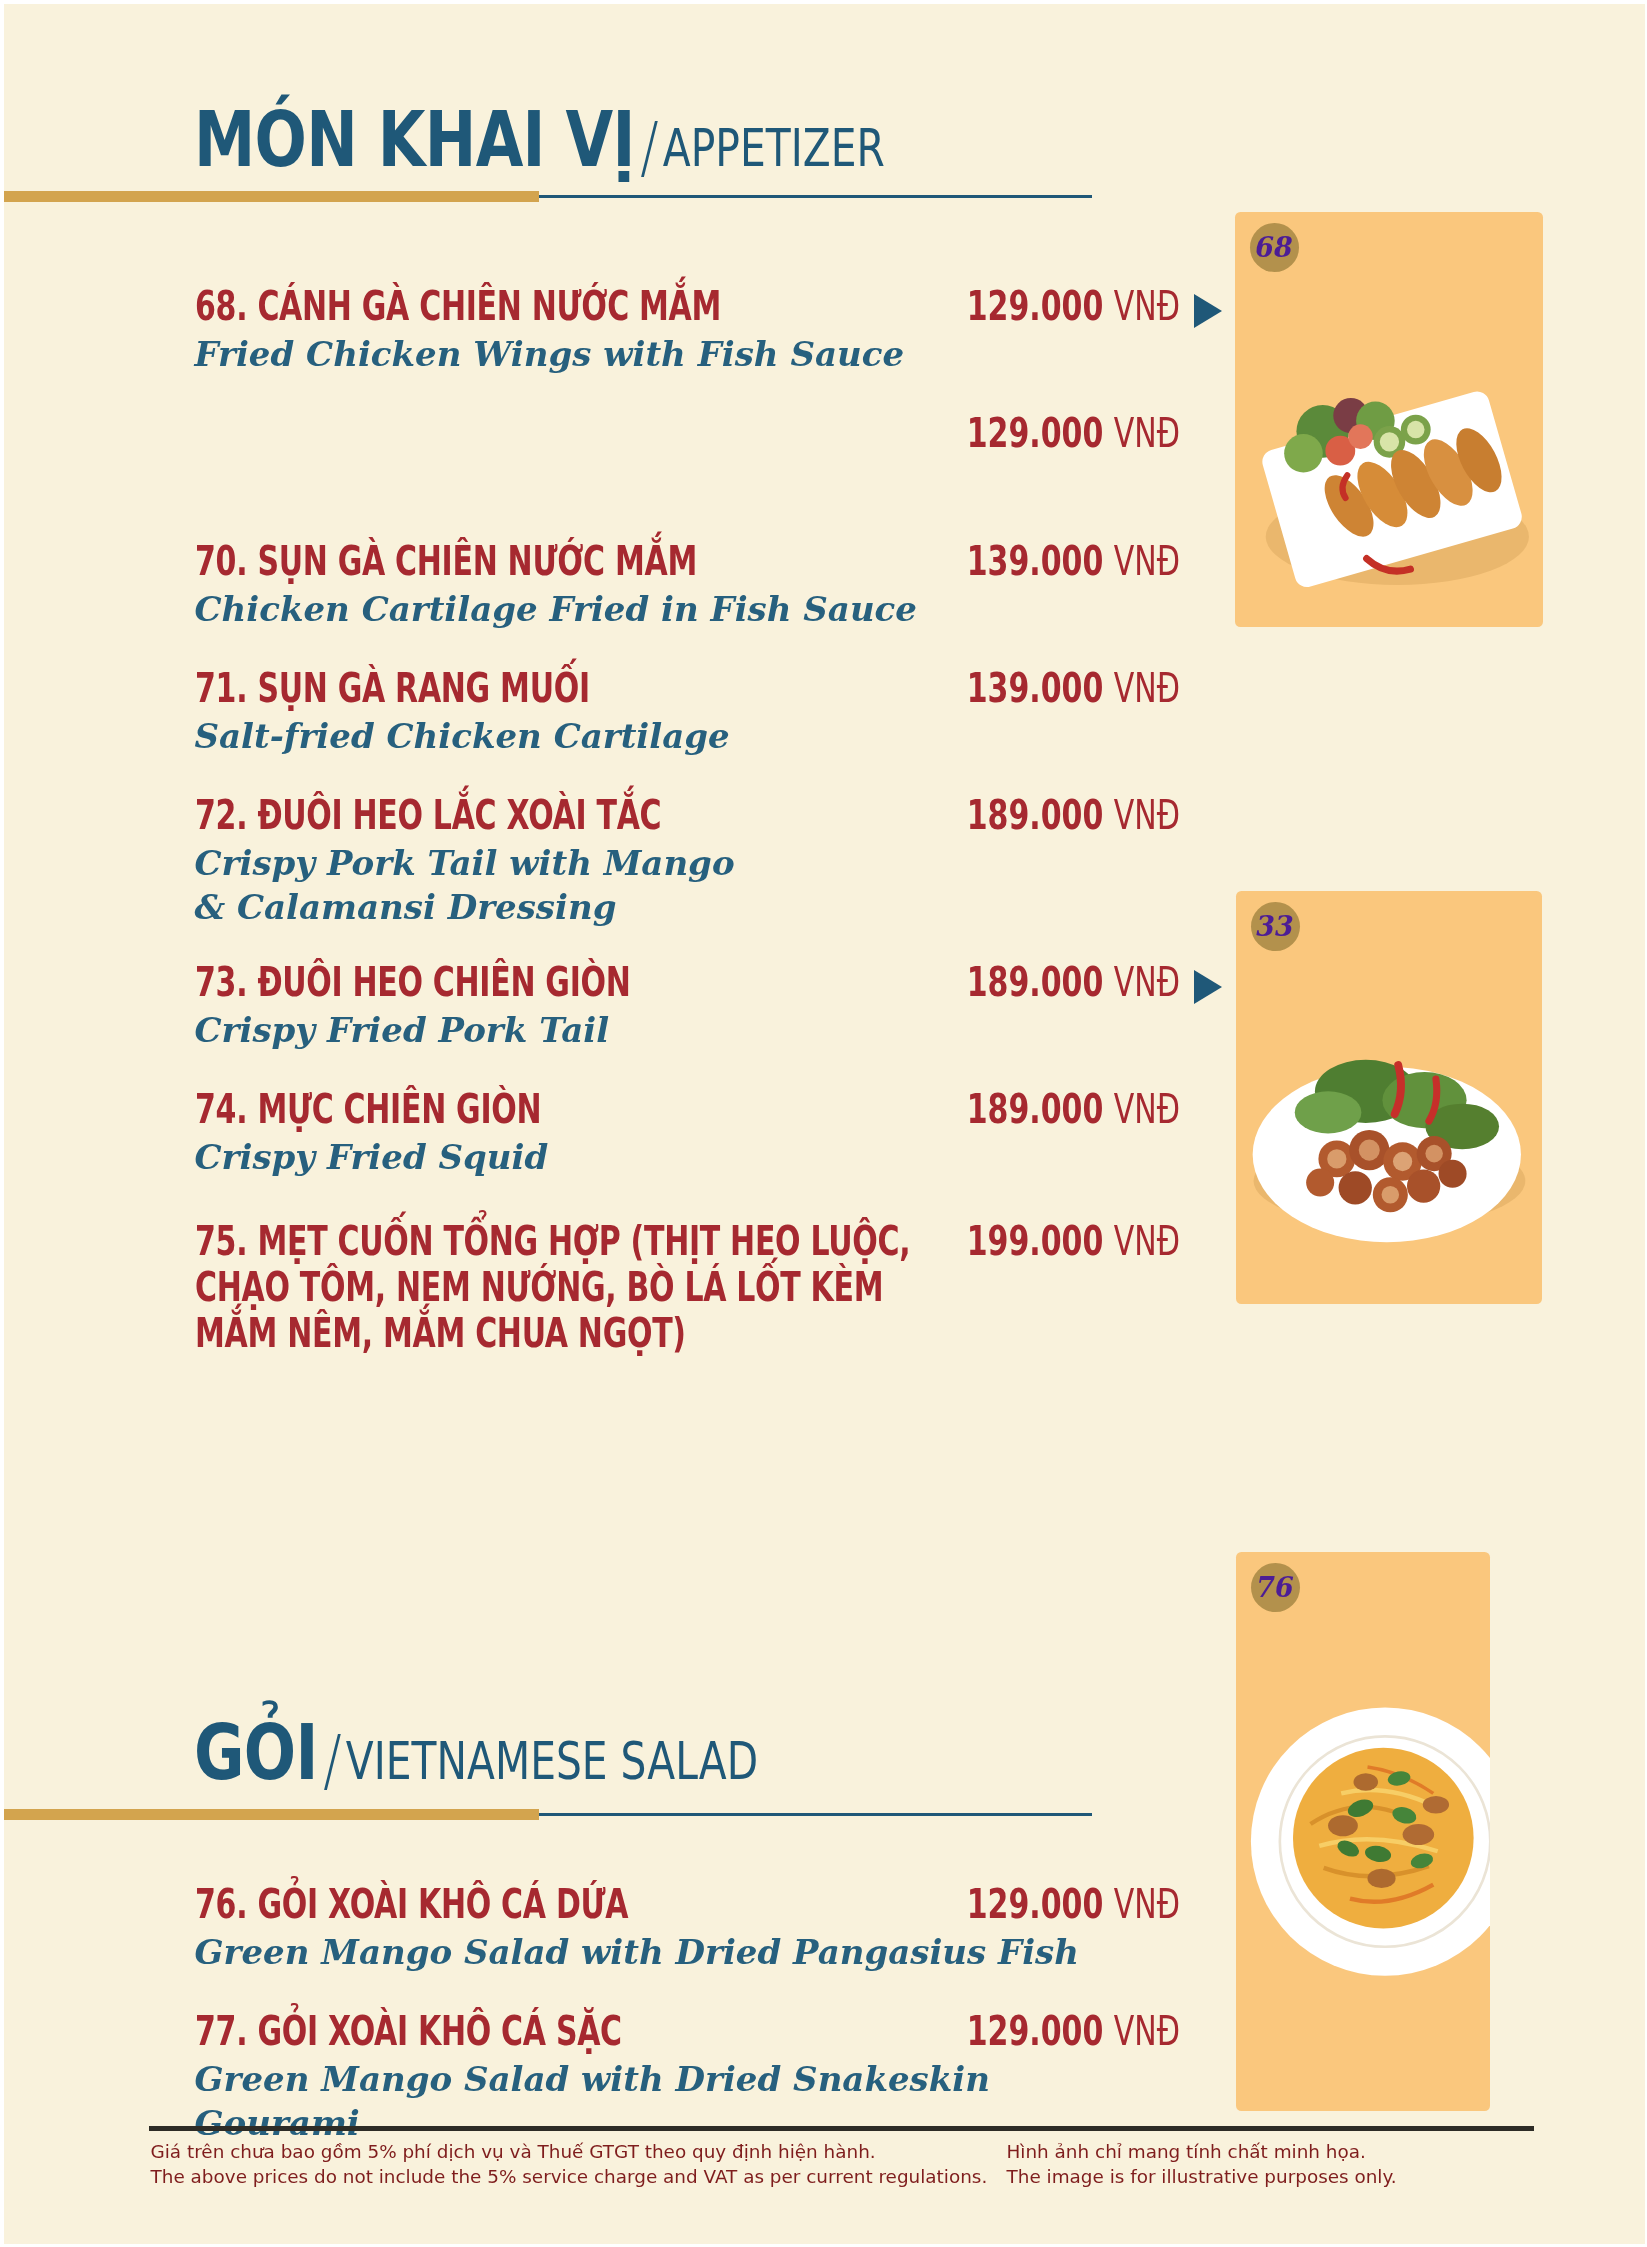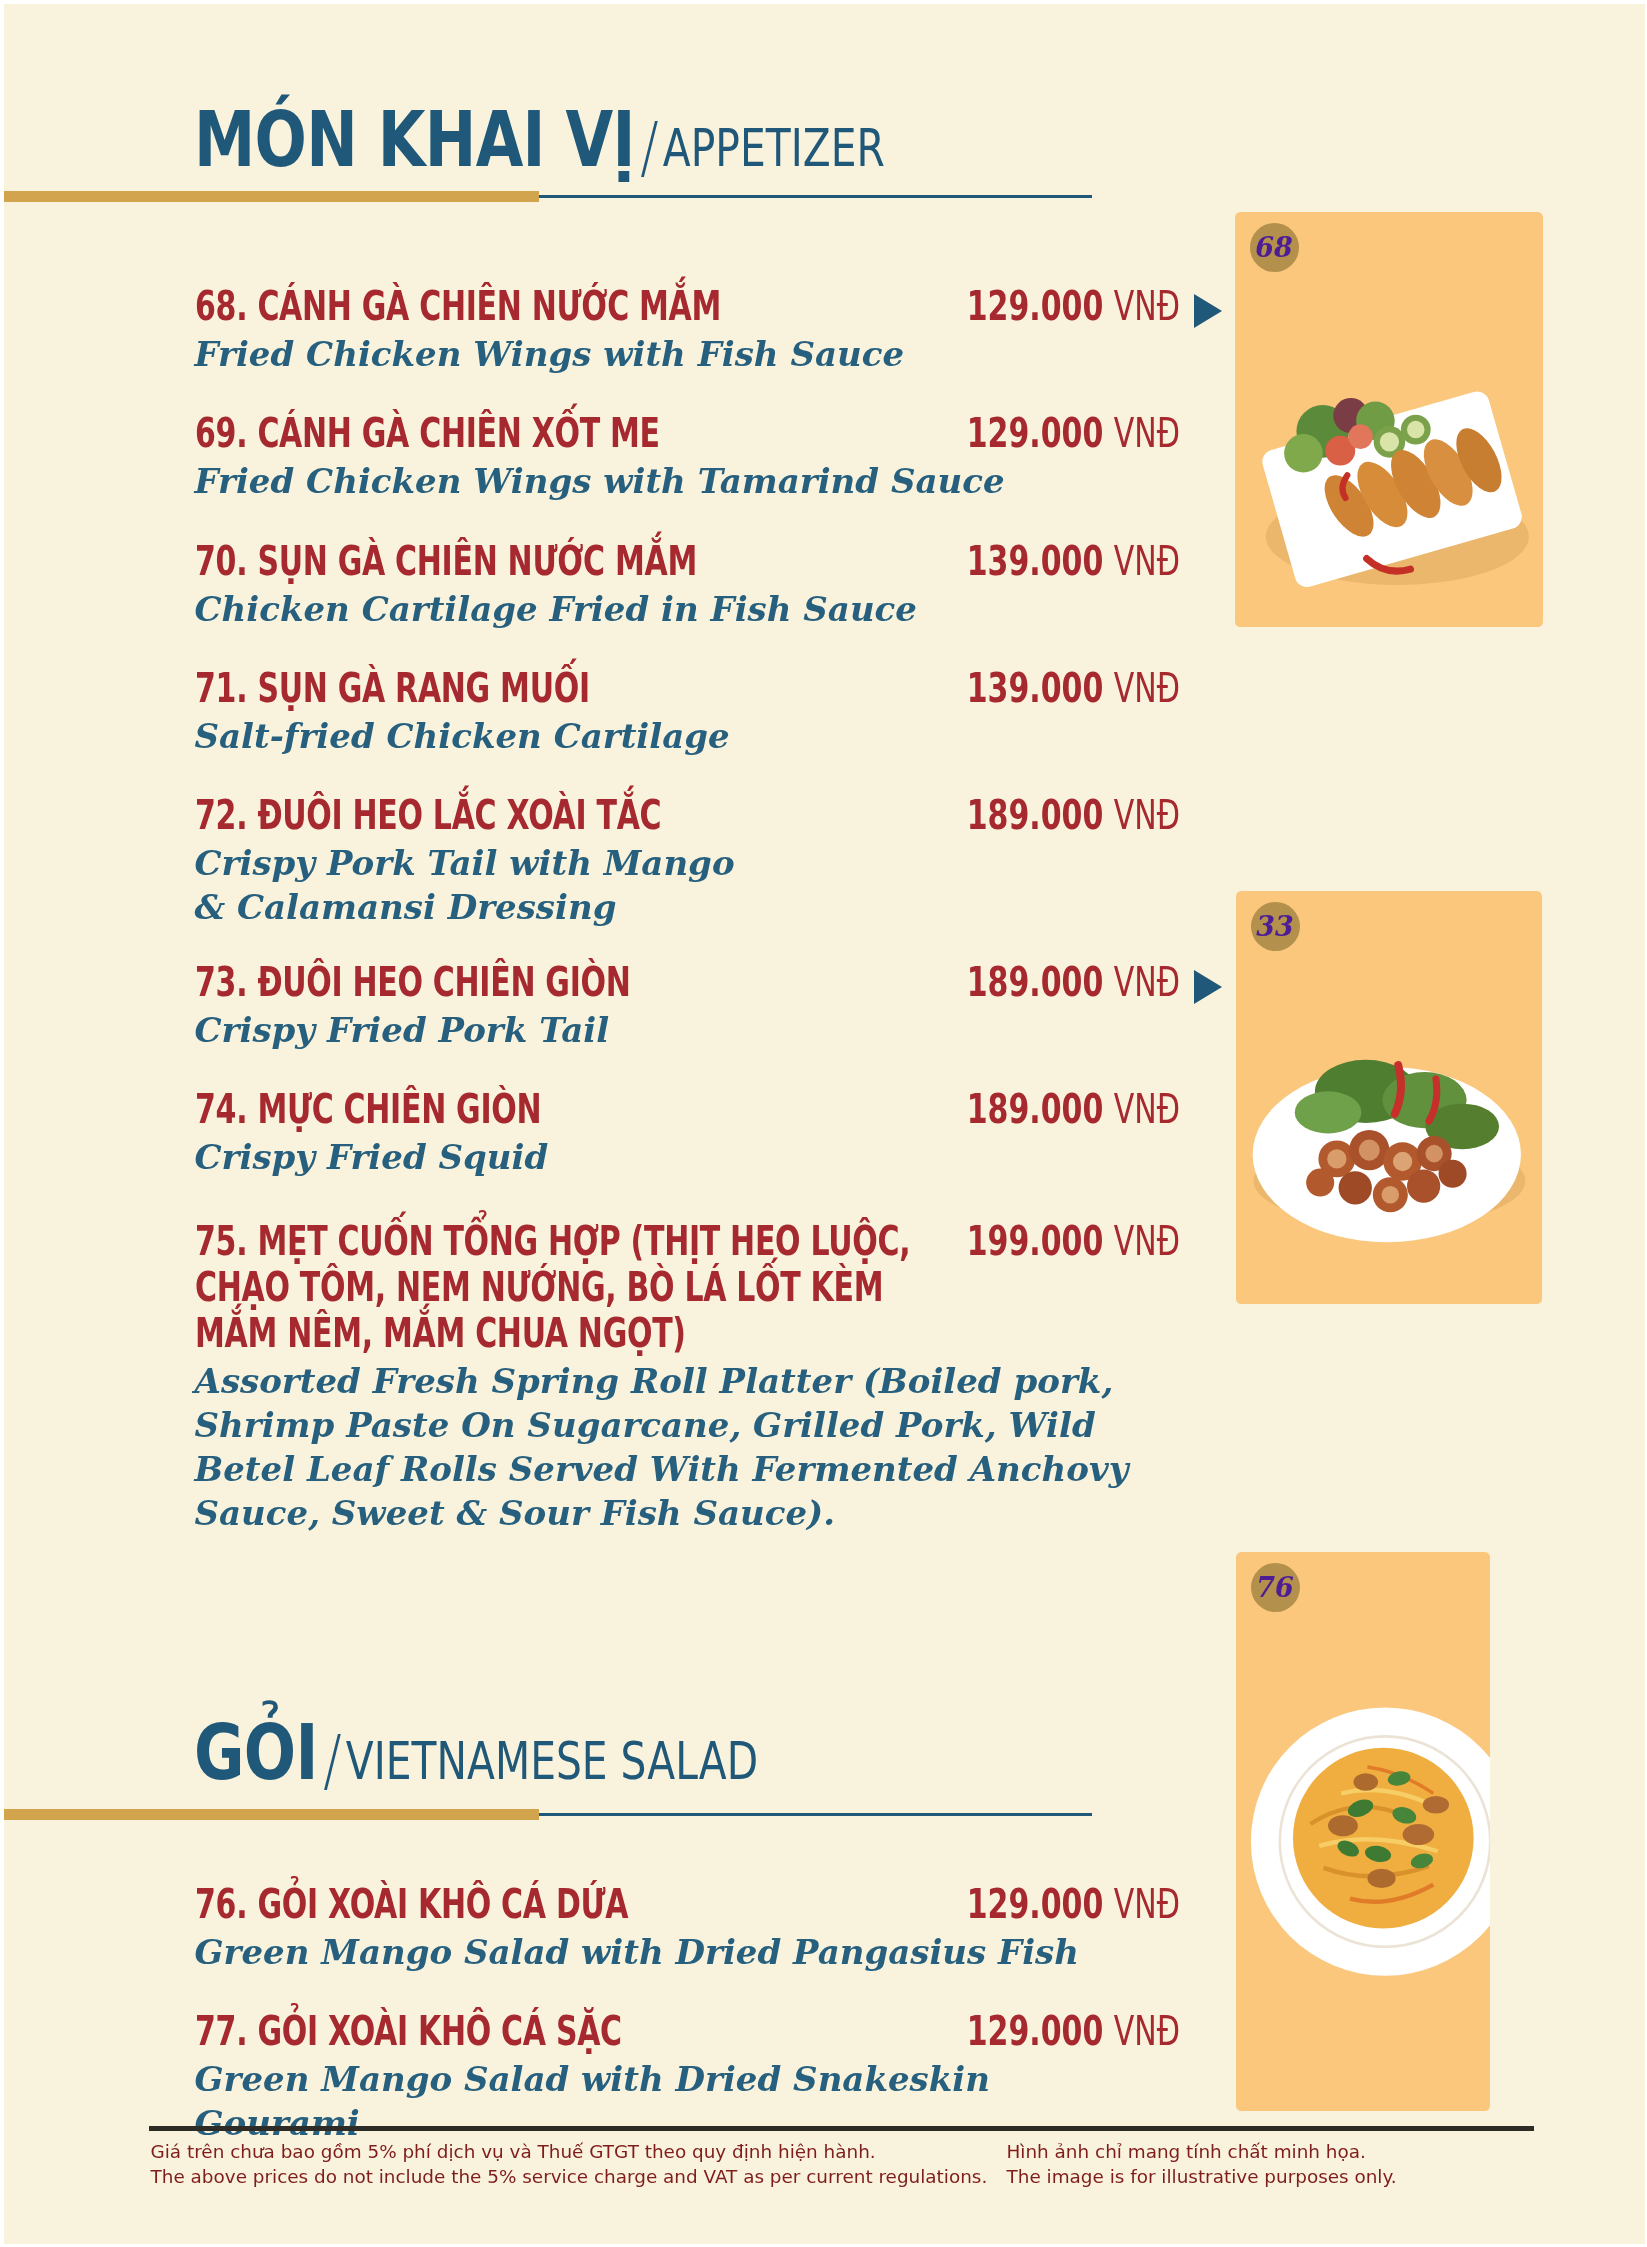--- a/index.html
+++ b/index.html
@@ -79,24 +79,20 @@
   <div class="rule-gold" id="rule1g"></div>
   <div class="rule-teal" id="rule1t"></div>
 
   <div class="item" id="i68">
     <div class="vn">68. CÁNH GÀ CHIÊN NƯỚC MẮM</div>
     <div class="en">Fried Chicken Wings with Fish Sauce</div>
   </div>
   <div class="price" id="p68"><span>129.000</span> <span class="cur">VNĐ</span></div>
   <div class="arrow" id="arr68"></div>
 
-  <div class="item" id="i69">
-    <div class="vn">69. CÁNH GÀ CHIÊN XỐT ME</div>
-    <div class="en">Fried Chicken Wings with Tamarind Sauce</div>
-  </div>
   <div class="price" id="p69"><span>129.000</span> <span class="cur">VNĐ</span></div>
 
   <div class="item" id="i70">
     <div class="vn">70. SỤN GÀ CHIÊN NƯỚC MẮM</div>
     <div class="en">Chicken Cartilage Fried in Fish Sauce</div>
   </div>
   <div class="price" id="p70"><span>139.000</span> <span class="cur">VNĐ</span></div>
 
   <div class="item" id="i71">
     <div class="vn">71. SỤN GÀ RANG MUỐI</div>
@@ -121,24 +117,20 @@
   <div class="item" id="i74">
     <div class="vn">74. MỰC CHIÊN GIÒN</div>
     <div class="en">Crispy Fried Squid</div>
   </div>
   <div class="price" id="p74"><span>189.000</span> <span class="cur">VNĐ</span></div>
 
   <div class="item" id="i75">
     <div class="vn">75. MẸT CUỐN TỔNG HỢP (THỊT HEO LUỘC,
 CHẠO TÔM, NEM NƯỚNG, BÒ LÁ LỐT KÈM
 MẮM NÊM, MẮM CHUA NGỌT)</div>
-    <div class="en">Assorted Fresh Spring Roll Platter (Boiled pork,
-Shrimp Paste On Sugarcane, Grilled Pork, Wild
-Betel Leaf Rolls Served With Fermented Anchovy
-Sauce, Sweet &amp; Sour Fish Sauce).</div>
   </div>
   <div class="price" id="p75"><span>199.000</span> <span class="cur">VNĐ</span></div>
 
   <div class="sec-header" id="header2">
     <span class="big">GỎI</span>
         <span class="slash">/</span>
         <span class="small">VIETNAMESE SALAD</span>
   </div>
   <div class="rule-gold" id="rule2g"></div>
   <div class="rule-teal" id="rule2t"></div>

